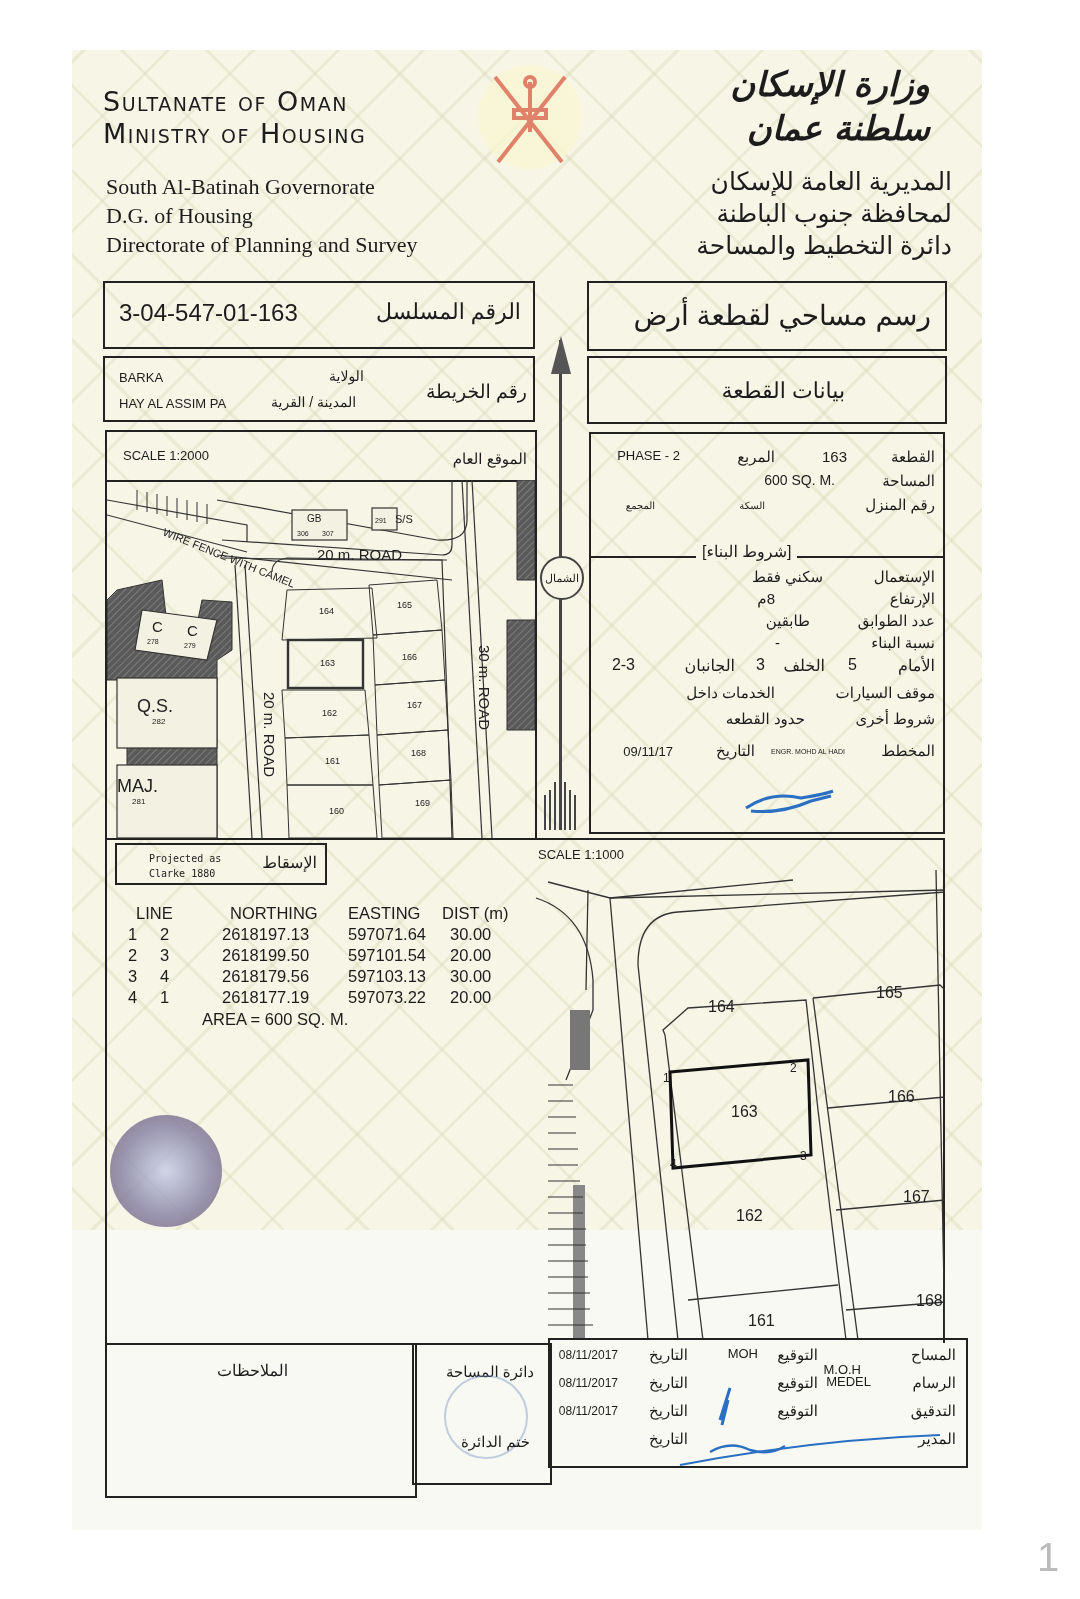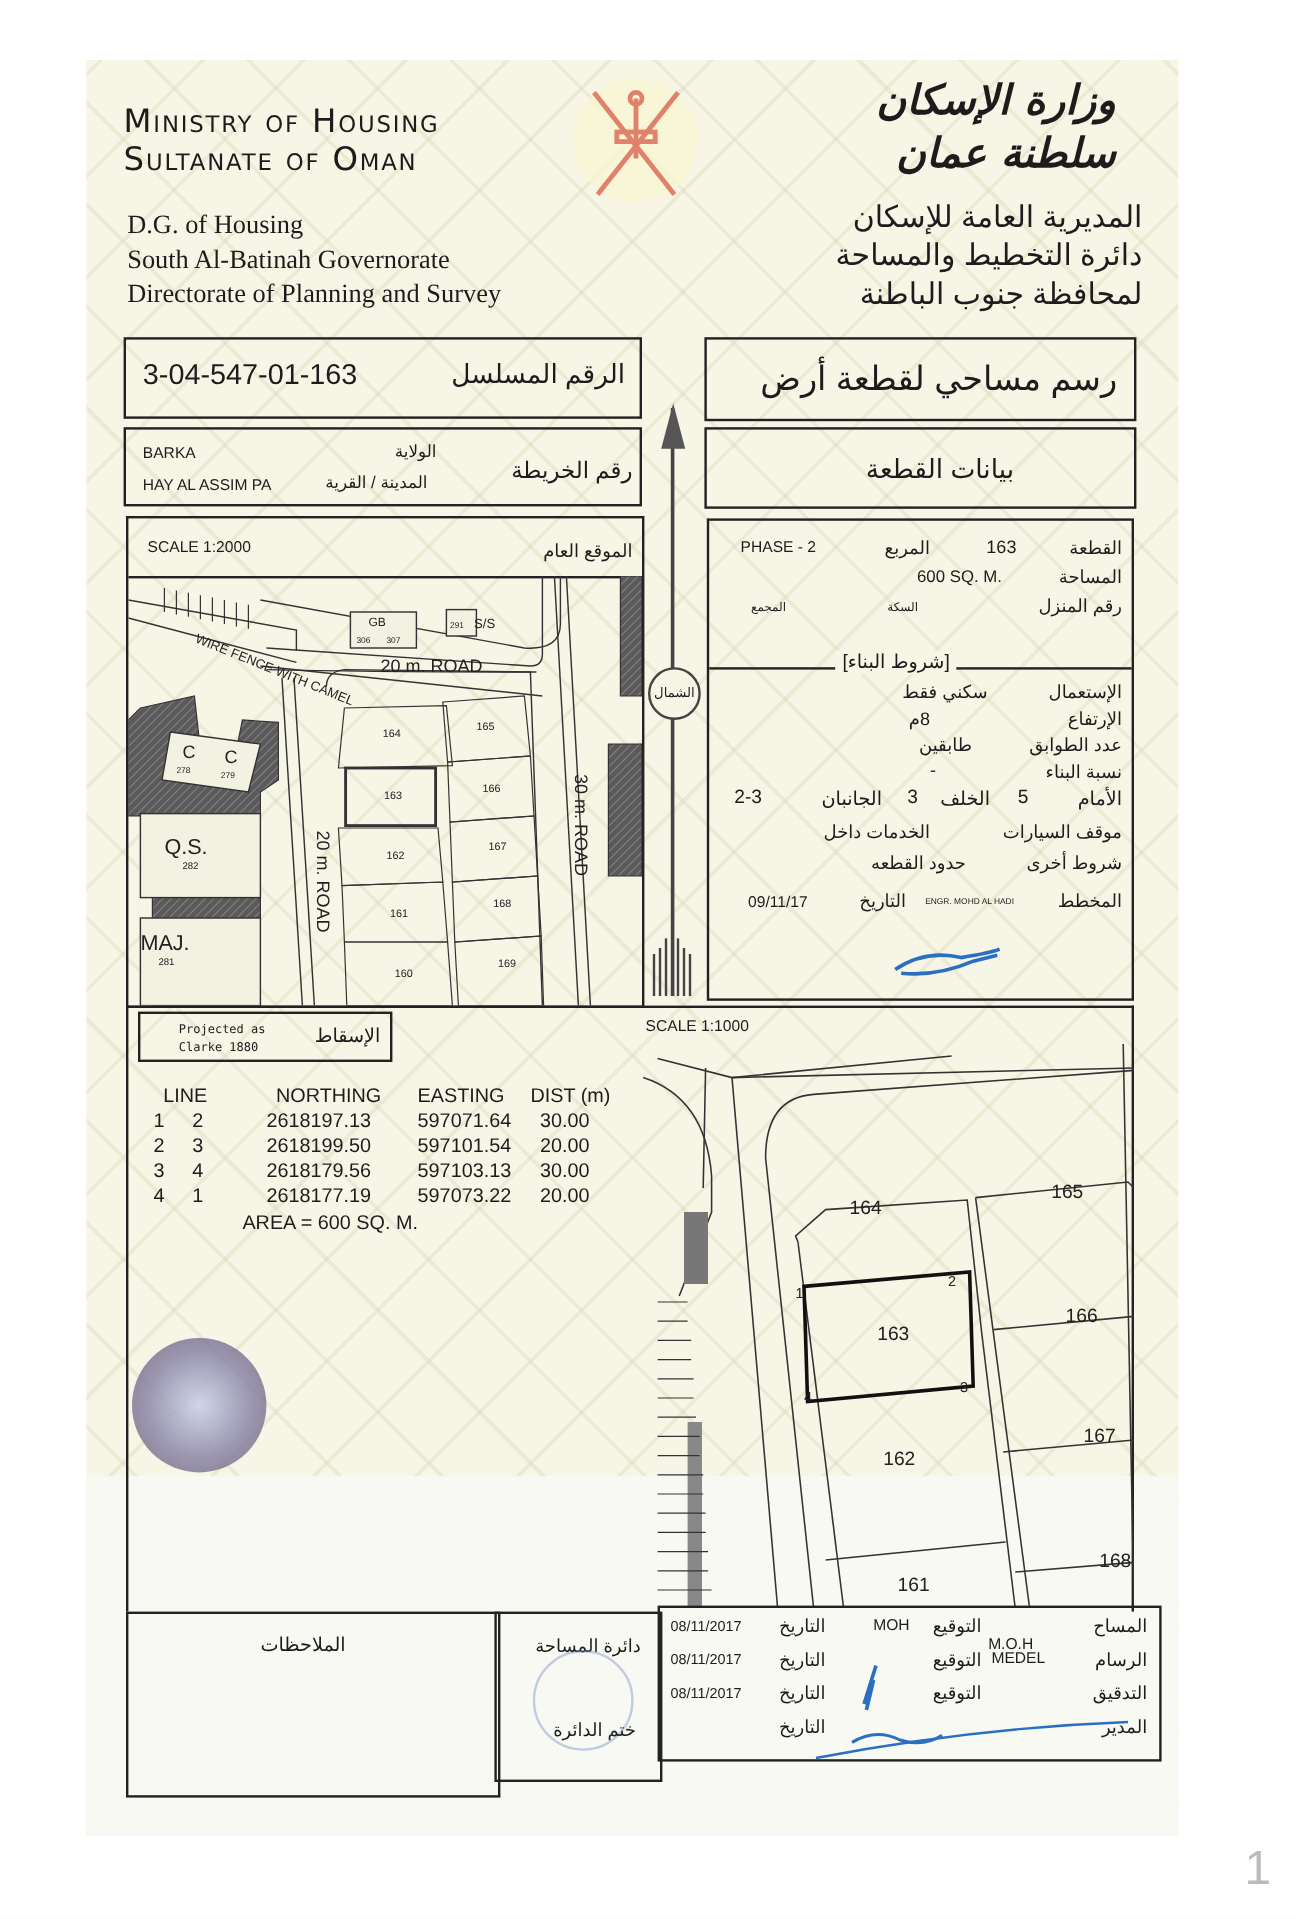--- a/index.html
+++ b/index.html
@@ -28,48 +28,48 @@
   .pageno{position:absolute;left:1037px;top:1535px;font-size:40px;color:#bbb;}
   .map svg, svg{display:block;}
 </style>
 </head>
 <body>
 
 <div class="paper"></div>
 <div class="paper-bottom"></div>
 
 <div class="abs en-head">
+  <div>Sultanate of Oman</div>
   <div>Ministry of Housing</div>
-  <div>Sultanate of Oman</div>
 </div>
 <div class="abs en-sub">
+  <div>South Al-Batinah Governorate</div>
   <div>D.G. of Housing</div>
-  <div>South Al-Batinah Governorate</div>
   <div>Directorate of Planning and Survey</div>
 </div>
 <div class="abs emblem">
   <svg width="120" height="110" viewBox="0 0 120 110">
     <circle cx="60" cy="55" r="52" fill="#fbf6d0" opacity="0.7"></circle>
     <g stroke="#e0816a" stroke-width="4" fill="none">
       <line x1="25" y1="15" x2="92" y2="100"></line>
       <line x1="95" y1="15" x2="28" y2="100"></line>
       <line x1="60" y1="20" x2="60" y2="70"></line>
       <rect x="44" y="48" width="32" height="8"></rect>
       <circle cx="60" cy="20" r="5"></circle>
     </g>
   </svg>
 </div>
 <div class="abs ar-calli">
   <div>وزارة الإسكان</div>
   <div>سلطنة عمان</div>
 </div>
 <div class="abs ar-sub">
   <div>المديرية العامة للإسكان</div>
+  <div>لمحافظة جنوب الباطنة</div>
   <div>دائرة التخطيط والمساحة</div>
-  <div>لمحافظة جنوب الباطنة</div>
 </div>
 
 <div class="box" style="left:103px;top:281px;width:432px;height:68px;">
   <span class="abs" style="left:14px;top:16px;font-size:24px;">3-04-547-01-163</span>
   <span class="abs rtl" style="right:12px;top:16px;font-size:22px;">الرقم المسلسل</span>
 </div>
 
 <div class="box" style="left:587px;top:281px;width:360px;height:70px;">
   <span class="abs rtl" style="right:14px;top:16px;font-size:28px;">رسم مساحي لقطعة أرض</span>
 </div>

